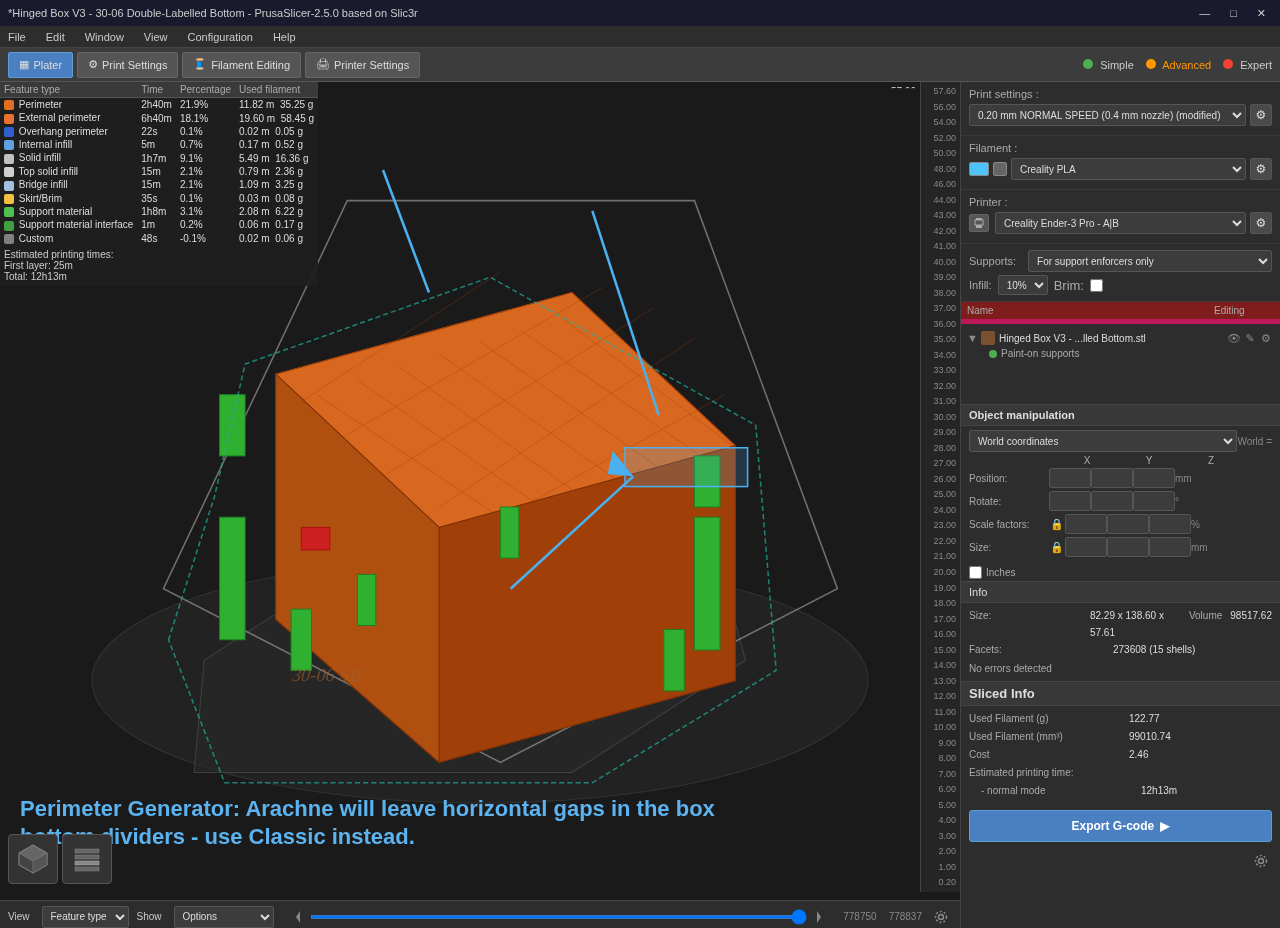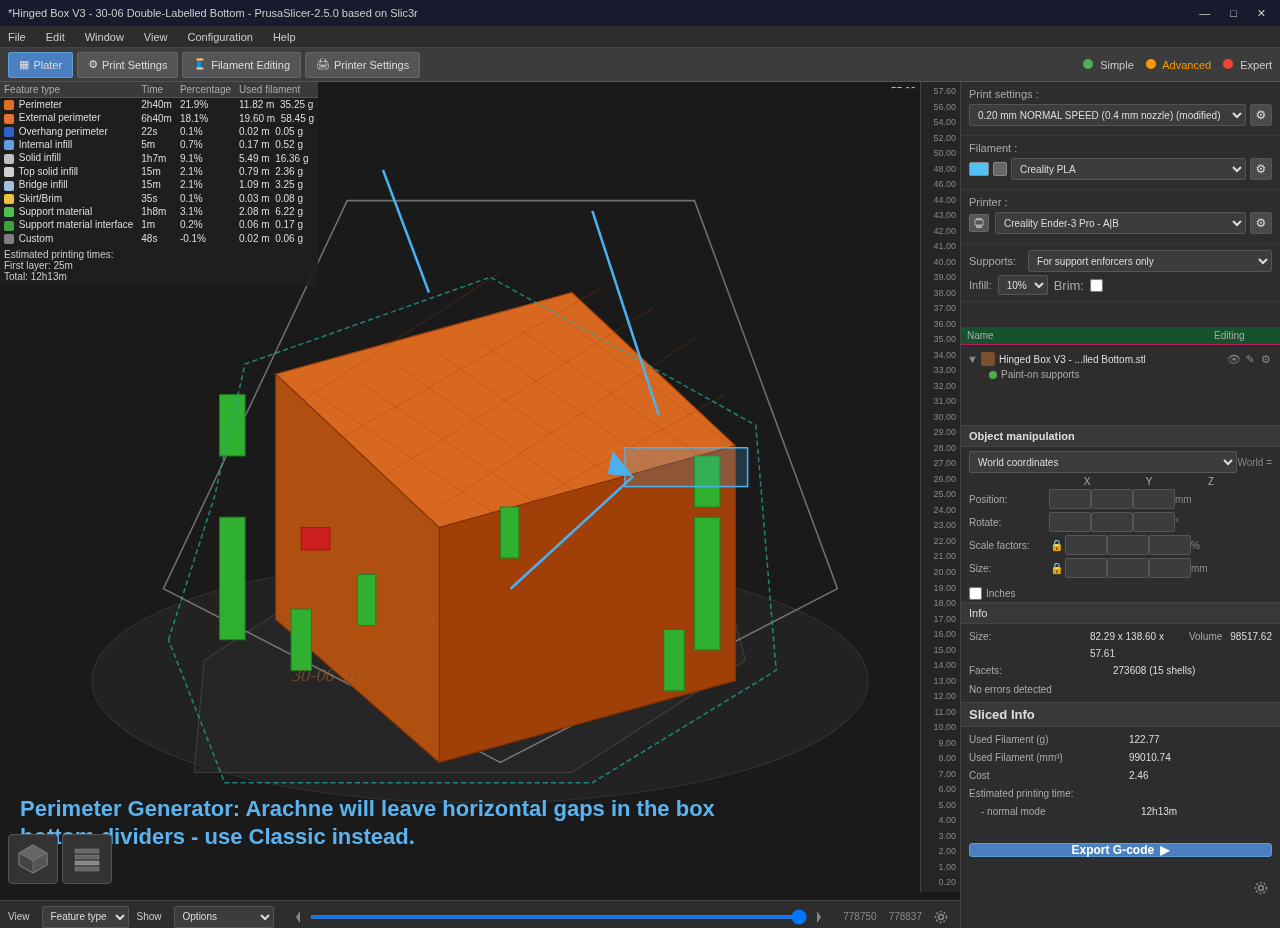--- a/index.html
+++ b/index.html
@@ -110,21 +110,21 @@
     
     .supports-row { display: flex; align-items: center; gap: 12px; margin-bottom: 3px; }
     .supports-label { color: #aaa; font-size: 11px; white-space: nowrap; }
     .infill-row { display: flex; align-items: center; gap: 6px; }
     .infill-label { color: #aaa; font-size: 11px; }
     .infill-val { width: 50px; height: 20px; background: #3c3c3c; border: 1px solid #555; color: #ddd; font-size: 10px; padding: 0 4px; border-radius: 2px; }
     .brim-label { color: #aaa; font-size: 13px; }
     .brim-check { width: 13px; height: 13px; }
 
     
-    .name-editing-header { display: flex; background: #14532d; padding: 3px 6px; font-size: 10px; color: #aaa; border-bottom: 1px solid #be185d; margin-top: 25px; }
+    .name-editing-header { display: flex; background: #7f1d1d; padding: 3px 6px; font-size: 10px; color: #aaa; border-bottom: 5px solid #be185d; }
     .name-col { flex: 1; }
     .editing-col { width: 60px; }
 
     .object-tree { padding: 4px 0; min-height: 80px; }
     .object-row { display: flex; align-items: center; padding: 2px 6px; font-size: 11px; color: #ddd; cursor: pointer; }
     .obj-expand { width: 12px; color: #888; margin-right: 2px; }
     .obj-icon { width: 14px; height: 14px; background: #555; border-radius: 2px; margin-right: 4px; display: inline-block; }
     .obj-eye { width: 16px; height: 16px; display: flex; align-items: center; justify-content: center; color: #888; cursor: pointer; }
     .obj-edit { width: 16px; height: 16px; display: flex; align-items: center; justify-content: center; color: #888; cursor: pointer; }
     .sub-item { padding-left: 28px; display: flex; align-items: center; color: #aaa; font-size: 10px; }
@@ -157,21 +157,21 @@
     
     .sliced-header { background: #383838; padding: 4px 8px; font-size: 13px; color: #ddd; font-weight: bold; border-top: 1px solid #444; border-bottom: 1px solid #444; }
     .sliced-section { padding: 4px 8px; font-size: 10px; color: #aaa; line-height: 1.8; }
     .sliced-row { display: flex; align-items: baseline; }
     .sliced-key { width: 160px; color: #aaa; }
     .sliced-val { color: #ddd; }
     .print-time-indent { padding-left: 12px; }
 
     
     #export-btn {
-      margin: 18px 8px; height: 14px; background: #4a7fc1; border: 1px solid #5a9fd4;
+      margin: 6px 8px; height: 32px; background: #4a7fc1; border: 1px solid #5a9fd4;
       color: white; font-size: 12px; font-weight: bold; cursor: pointer; border-radius: 3px;
       display: flex; align-items: center; justify-content: center; gap: 6px;
     }
 
     
     ::-webkit-scrollbar { width: 6px; }
     ::-webkit-scrollbar-track { background: #2a2a2a; }
     ::-webkit-scrollbar-thumb { background: #555; border-radius: 3px; }
 
     

